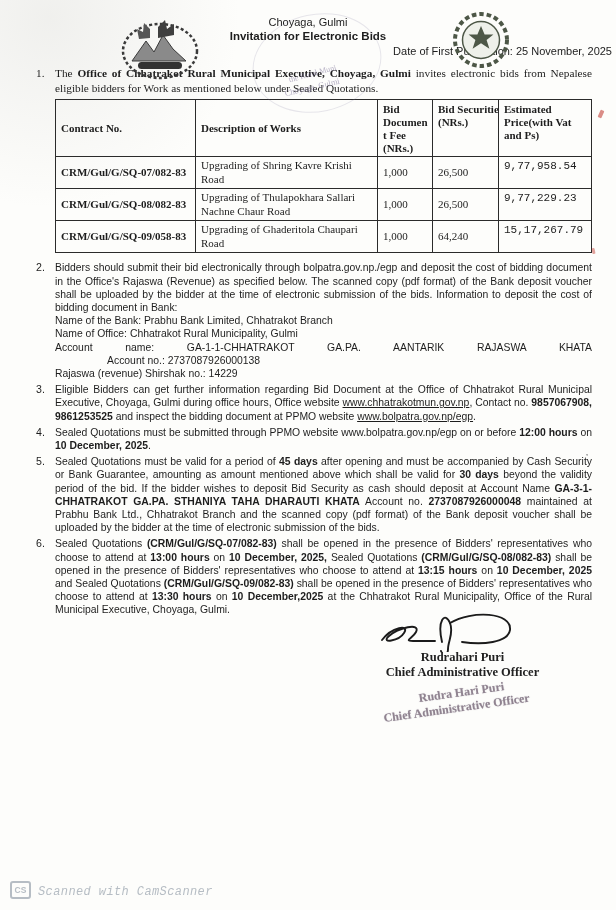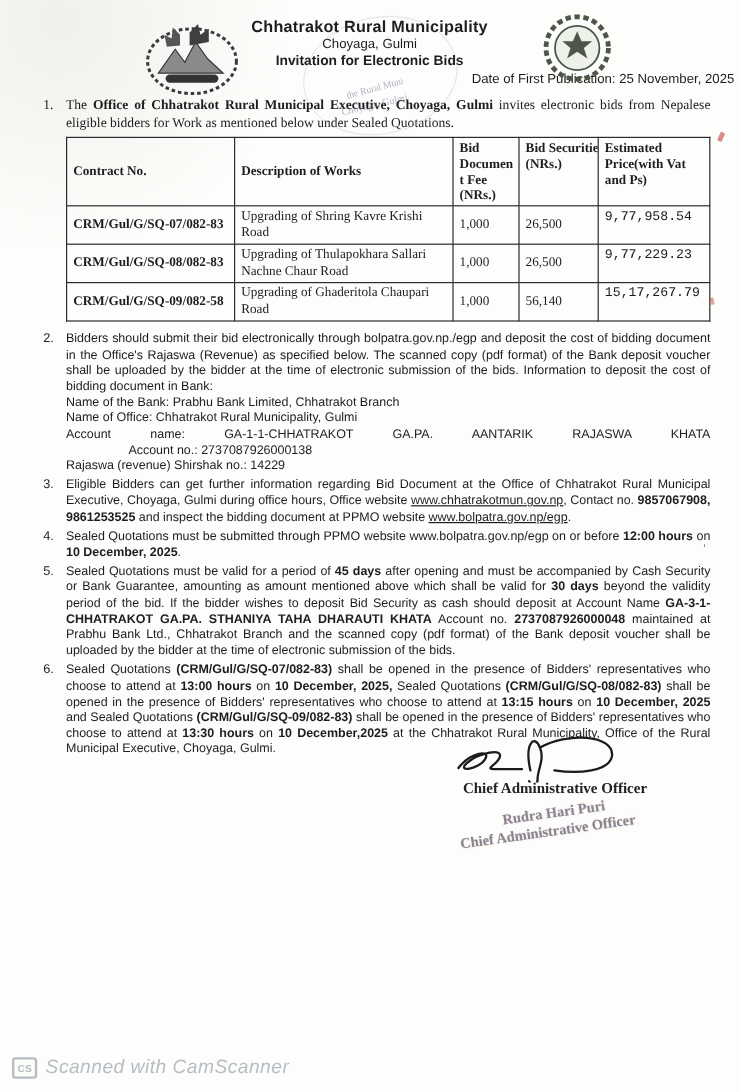--- a/index.html
+++ b/index.html
@@ -50,42 +50,41 @@
   .stamp-l2{font-size:12px;margin-left:-14px;}
   
   .art{position:absolute;pointer-events:none;}
   .art-red1{left:599px;top:110px;width:4px;height:8px;background:rgba(190,50,40,.55);transform:rotate(24deg);border-radius:1px;}
   .art-red2{left:592px;top:248px;width:3px;height:6px;background:rgba(190,50,40,.45);transform:rotate(-12deg);border-radius:1px;}
   .art-pen{left:586px;top:452px;color:#555;font-size:9px;}
   
   .footer{position:absolute;left:10px;bottom:11px;display:flex;align-items:flex-end;gap:7px;}
   .cs-badge{flex:none;width:17px;height:14px;border:2px solid #b6bdc4;border-radius:3px;display:flex;align-items:center;justify-content:center;
     font-family:"Liberation Sans",sans-serif;font-weight:bold;font-size:8.5px;color:#b6bdc4;}
-  .cs-label{font-family:Liberation Sans, sans-serif;font-style:italic;font-size:16px;color:#b6bdc4;letter-spacing:.4px;}
+  .cs-label{font-family:Liberation Mono, monospace;font-style:italic;font-size:12px;color:#b6bdc4;letter-spacing:.4px;}
 </style>
 </head>
 <body>
 
 <div class="page">
 
   <div class="header">
     <svg class="logo logo-left" viewBox="0 0 80 66" xmlns="http://www.w3.org/2000/svg">
       <ellipse cx="40" cy="36" rx="37" ry="27" fill="none" stroke="#3a3a3a" stroke-width="2.5" stroke-dasharray="3 2.4"></ellipse>
       <path d="M12,46 L26,26 L34,37 L43,20 L53,34 L66,46 Z" fill="#8a8a8a" stroke="#3a3a3a" stroke-width="1"></path>
       <path d="M38,12 l7,-7 l2,9 l7,-5 l0,11 l-16,3 z" fill="#3f3f3f"></path>
       <path d="M30,14 l-6,-6 l-1,9 l-6,-3 l2,10 l11,-1 z" fill="#555"></path>
       <rect x="18" y="47" width="44" height="7" rx="3.5" fill="#333"></rect>
     </svg>
     <svg class="logo logo-right" viewBox="0 0 58 58" xmlns="http://www.w3.org/2000/svg">
       <circle cx="29" cy="29" r="26" fill="none" stroke="#4d5747" stroke-width="4" stroke-dasharray="4.5 3"></circle>
       <circle cx="29" cy="29" r="18.5" fill="#eef0ea" stroke="#4d5747" stroke-width="1.5"></circle>
       <path d="M29,15 l3.6,8.4 h8.8 l-6.8,5.6 2.8,8.8 -8.4,-5.6 -8.4,5.6 2.8,-8.8 -6.8,-5.6 h8.8 z" fill="#4d5747"></path>
     </svg>
 
-    <div class="h-org">Chhatrakot Rural Municipality</div>
     <div class="h-addr">Choyaga, Gulmi</div>
     <div class="h-title">Invitation for Electronic Bids</div>
     <div class="date-line">Date of First Publication: 25 November, 2025</div>
 
     <div class="wm-ring"></div>
     <div class="wm-text wm-1">the Rural Muni</div>
     <div class="wm-text wm-2">Choyaga, Gulmi</div>
   </div>
 
   <div class="items">
@@ -119,24 +118,24 @@
             <td class="price">9,77,958.54</td>
           </tr>
           <tr>
             <td class="contract">CRM/Gul/G/SQ-08/082-83</td>
             <td>Upgrading of Thulapokhara Sallari Nachne Chaur Road</td>
             <td>1,000</td>
             <td>26,500</td>
             <td class="price">9,77,229.23</td>
           </tr>
           <tr>
-            <td class="contract">CRM/Gul/G/SQ-09/082-58</td>
+            <td class="contract">CRM/Gul/G/SQ-09/058-83</td>
             <td>Upgrading of Ghaderitola Chaupari Road</td>
             <td>1,000</td>
-            <td>56,140</td>
+            <td>64,240</td>
             <td class="price">15,17,267.79</td>
           </tr>
         </tbody>
           </table>
       </div>
     </div>
 
     <div class="item">
       <div class="item-no">2.</div>
       <div class="item-body"><span>Bidders should submit their bid electronically through bolpatra.gov.np./egp and deposit the cost of bidding document in the Office's Rajaswa (Revenue) as specified below. The scanned copy (pdf format) of the Bank deposit voucher shall be uploaded by the bidder at the time of electronic submission of the bids. Information to deposit the cost of bidding document in Bank:</span><br><span>Name of the Bank: Prabhu Bank Limited, Chhatrakot Branch</span><br><span>Name of Office: Chhatrakot Rural Municipality, Gulmi</span><br><span>Account name: GA-1-1-CHHATRAKOT GA.PA. AANTARIK RAJASWA KHATA</span><span style="display: inline-block; margin-left: 52px;">Account no.: 2737087926000138</span><br><span>Rajaswa (revenue) Shirshak no.: 14229</span></div>
@@ -164,20 +163,21 @@
   </div>
 
   <div class="signature">
     <svg class="sig-svg" width="190" height="44" viewBox="0 0 190 44" xmlns="http://www.w3.org/2000/svg">
       <g fill="none" stroke="#1b1b1b" stroke-width="1.9" stroke-linecap="round">
         <path d="M14,32 c10,-13 28,-16 22,-7 c-5,8 -24,11 -15,3 c9,-8 32,-14 27,-4 c-3,6 -13,9 -3,9 l22,0"></path>
         <path d="M74,34 c-5,-22 3,-31 8,-19 c4,10 -2,18 -2,26 c0,6 -5,8 -7,2"></path>
         <path d="M82,15 c22,-13 62,-11 60,7 c-2,13 -28,15 -48,12"></path>
       </g>
     </svg>
+    <div class="sig-name">Rudrahari Puri</div>
     <div class="sig-title">Chief Administrative Officer</div>
     <div class="stamp">
       <div class="stamp-l1">Rudra Hari Puri</div>
       <div class="stamp-l2">Chief Administrative Officer</div>
     </div>
   </div>
 
   <div class="art art-red1"></div>
   <div class="art art-red2"></div>
   <div class="art art-pen">’</div>

